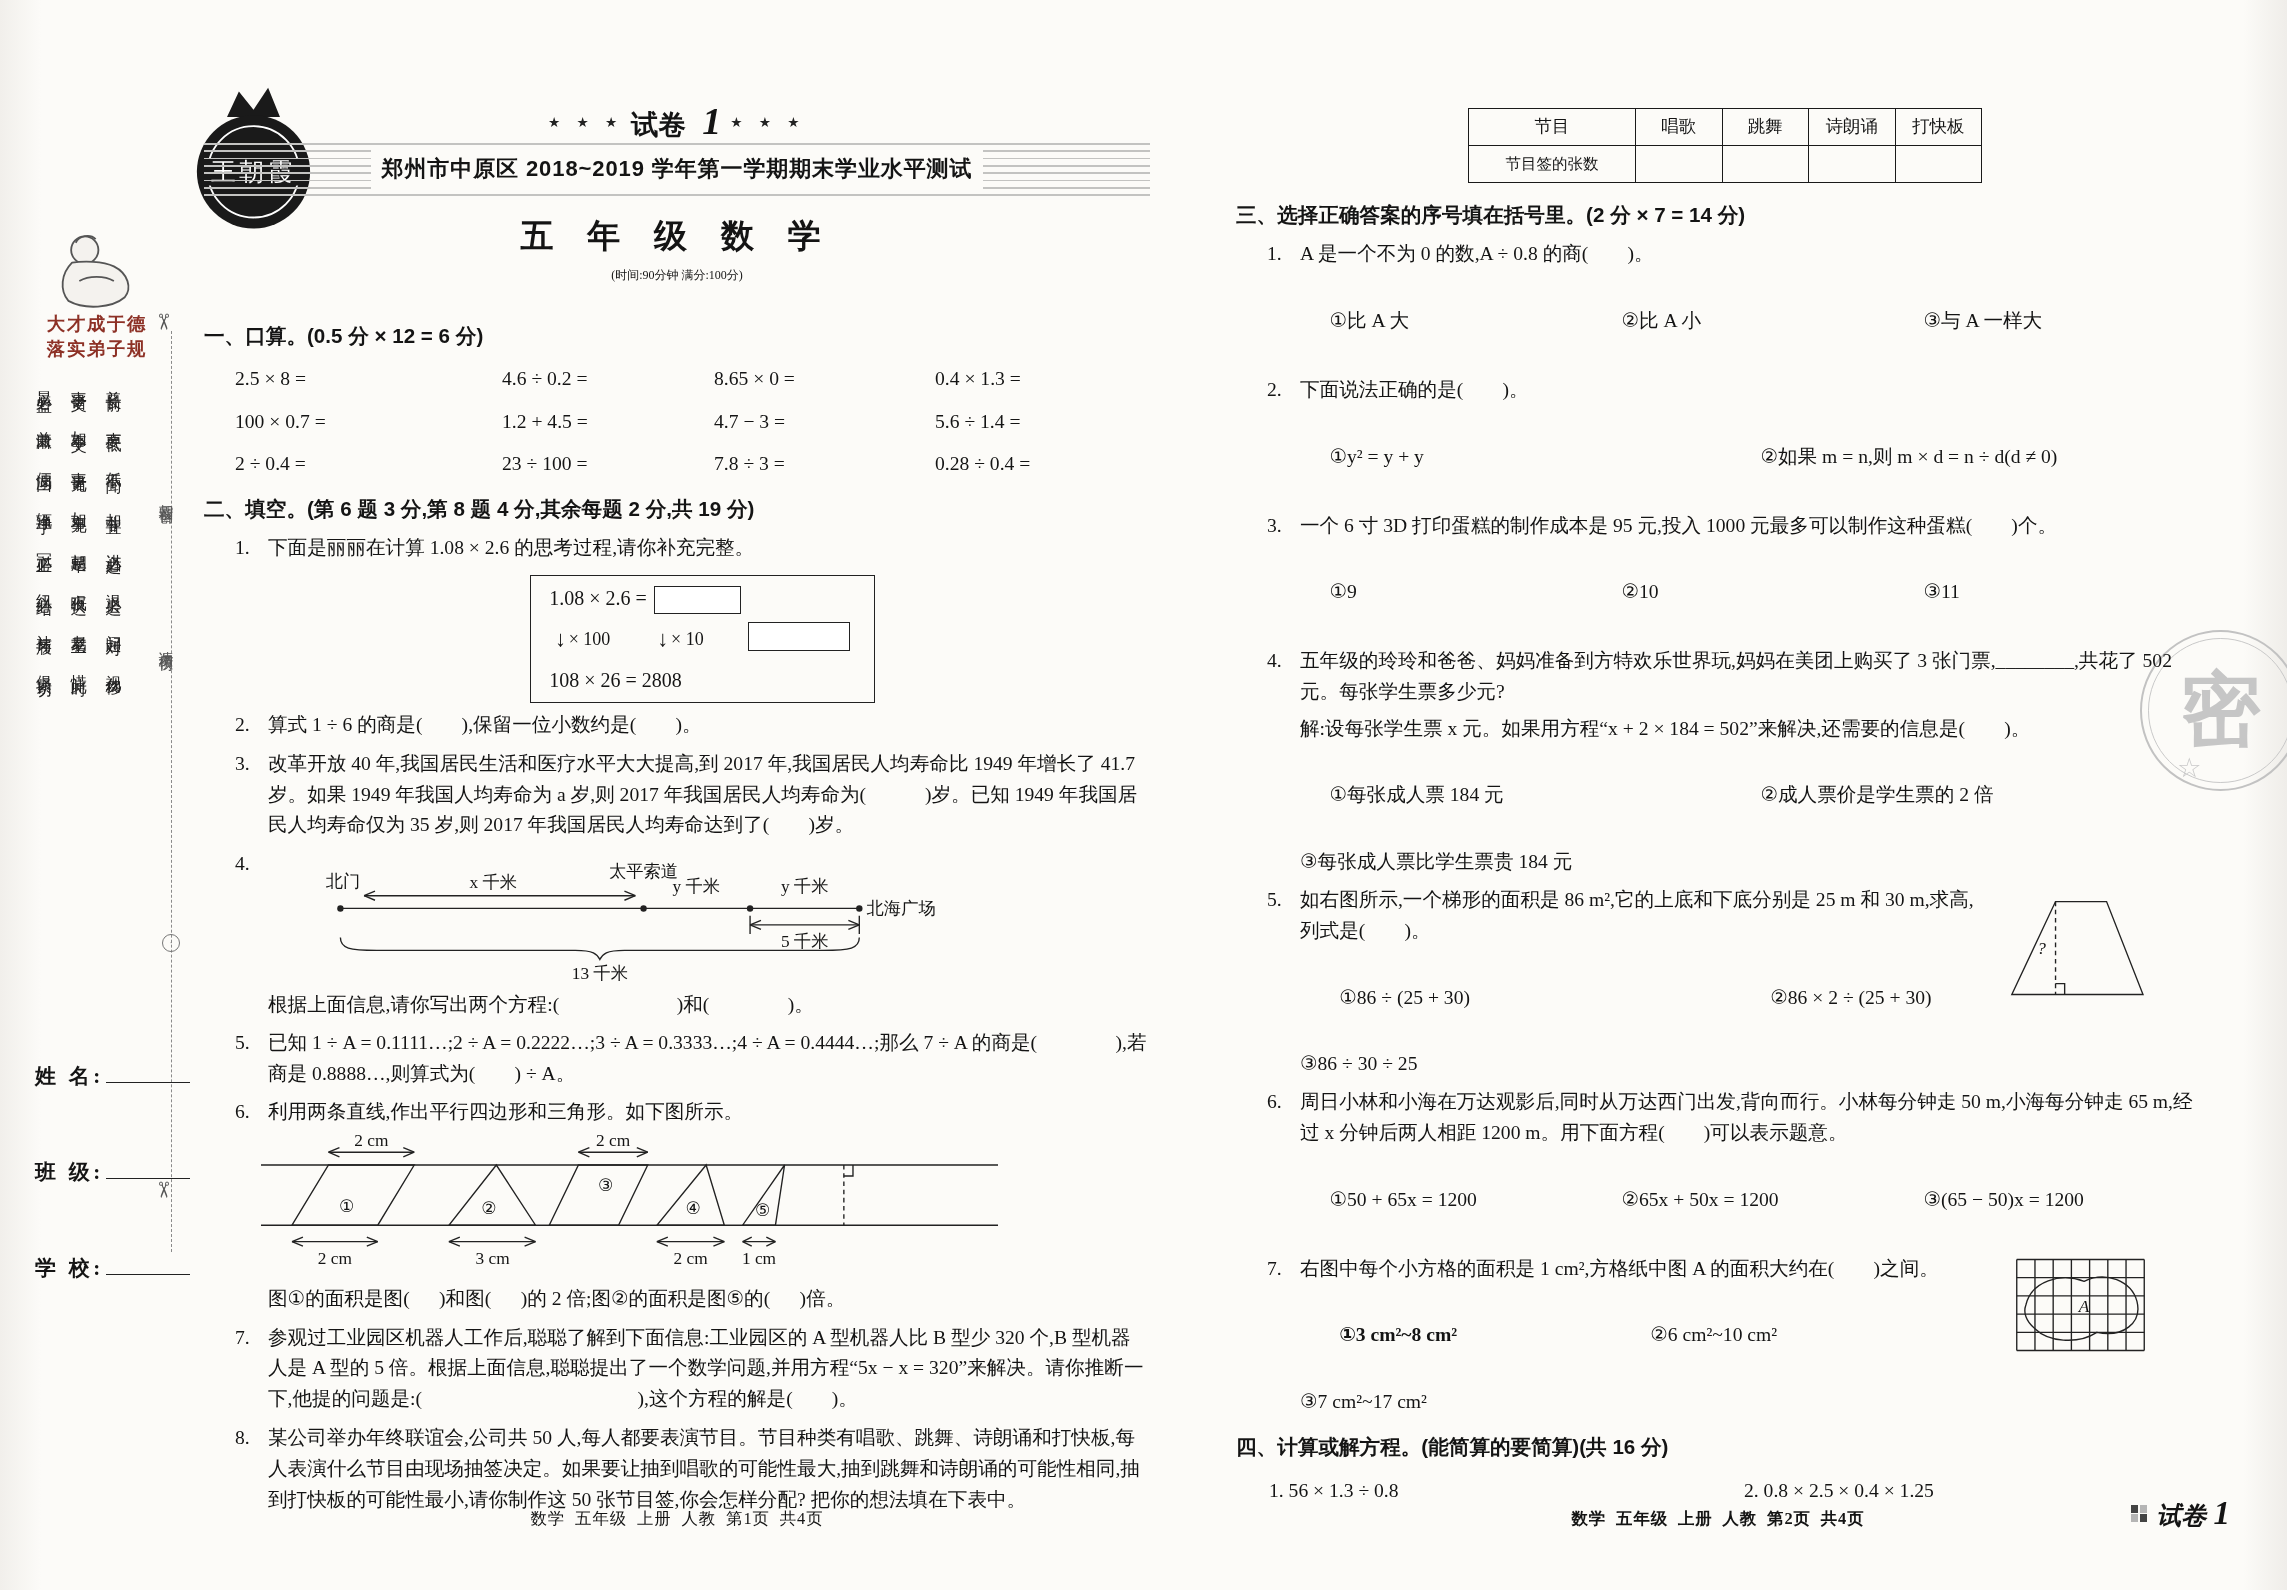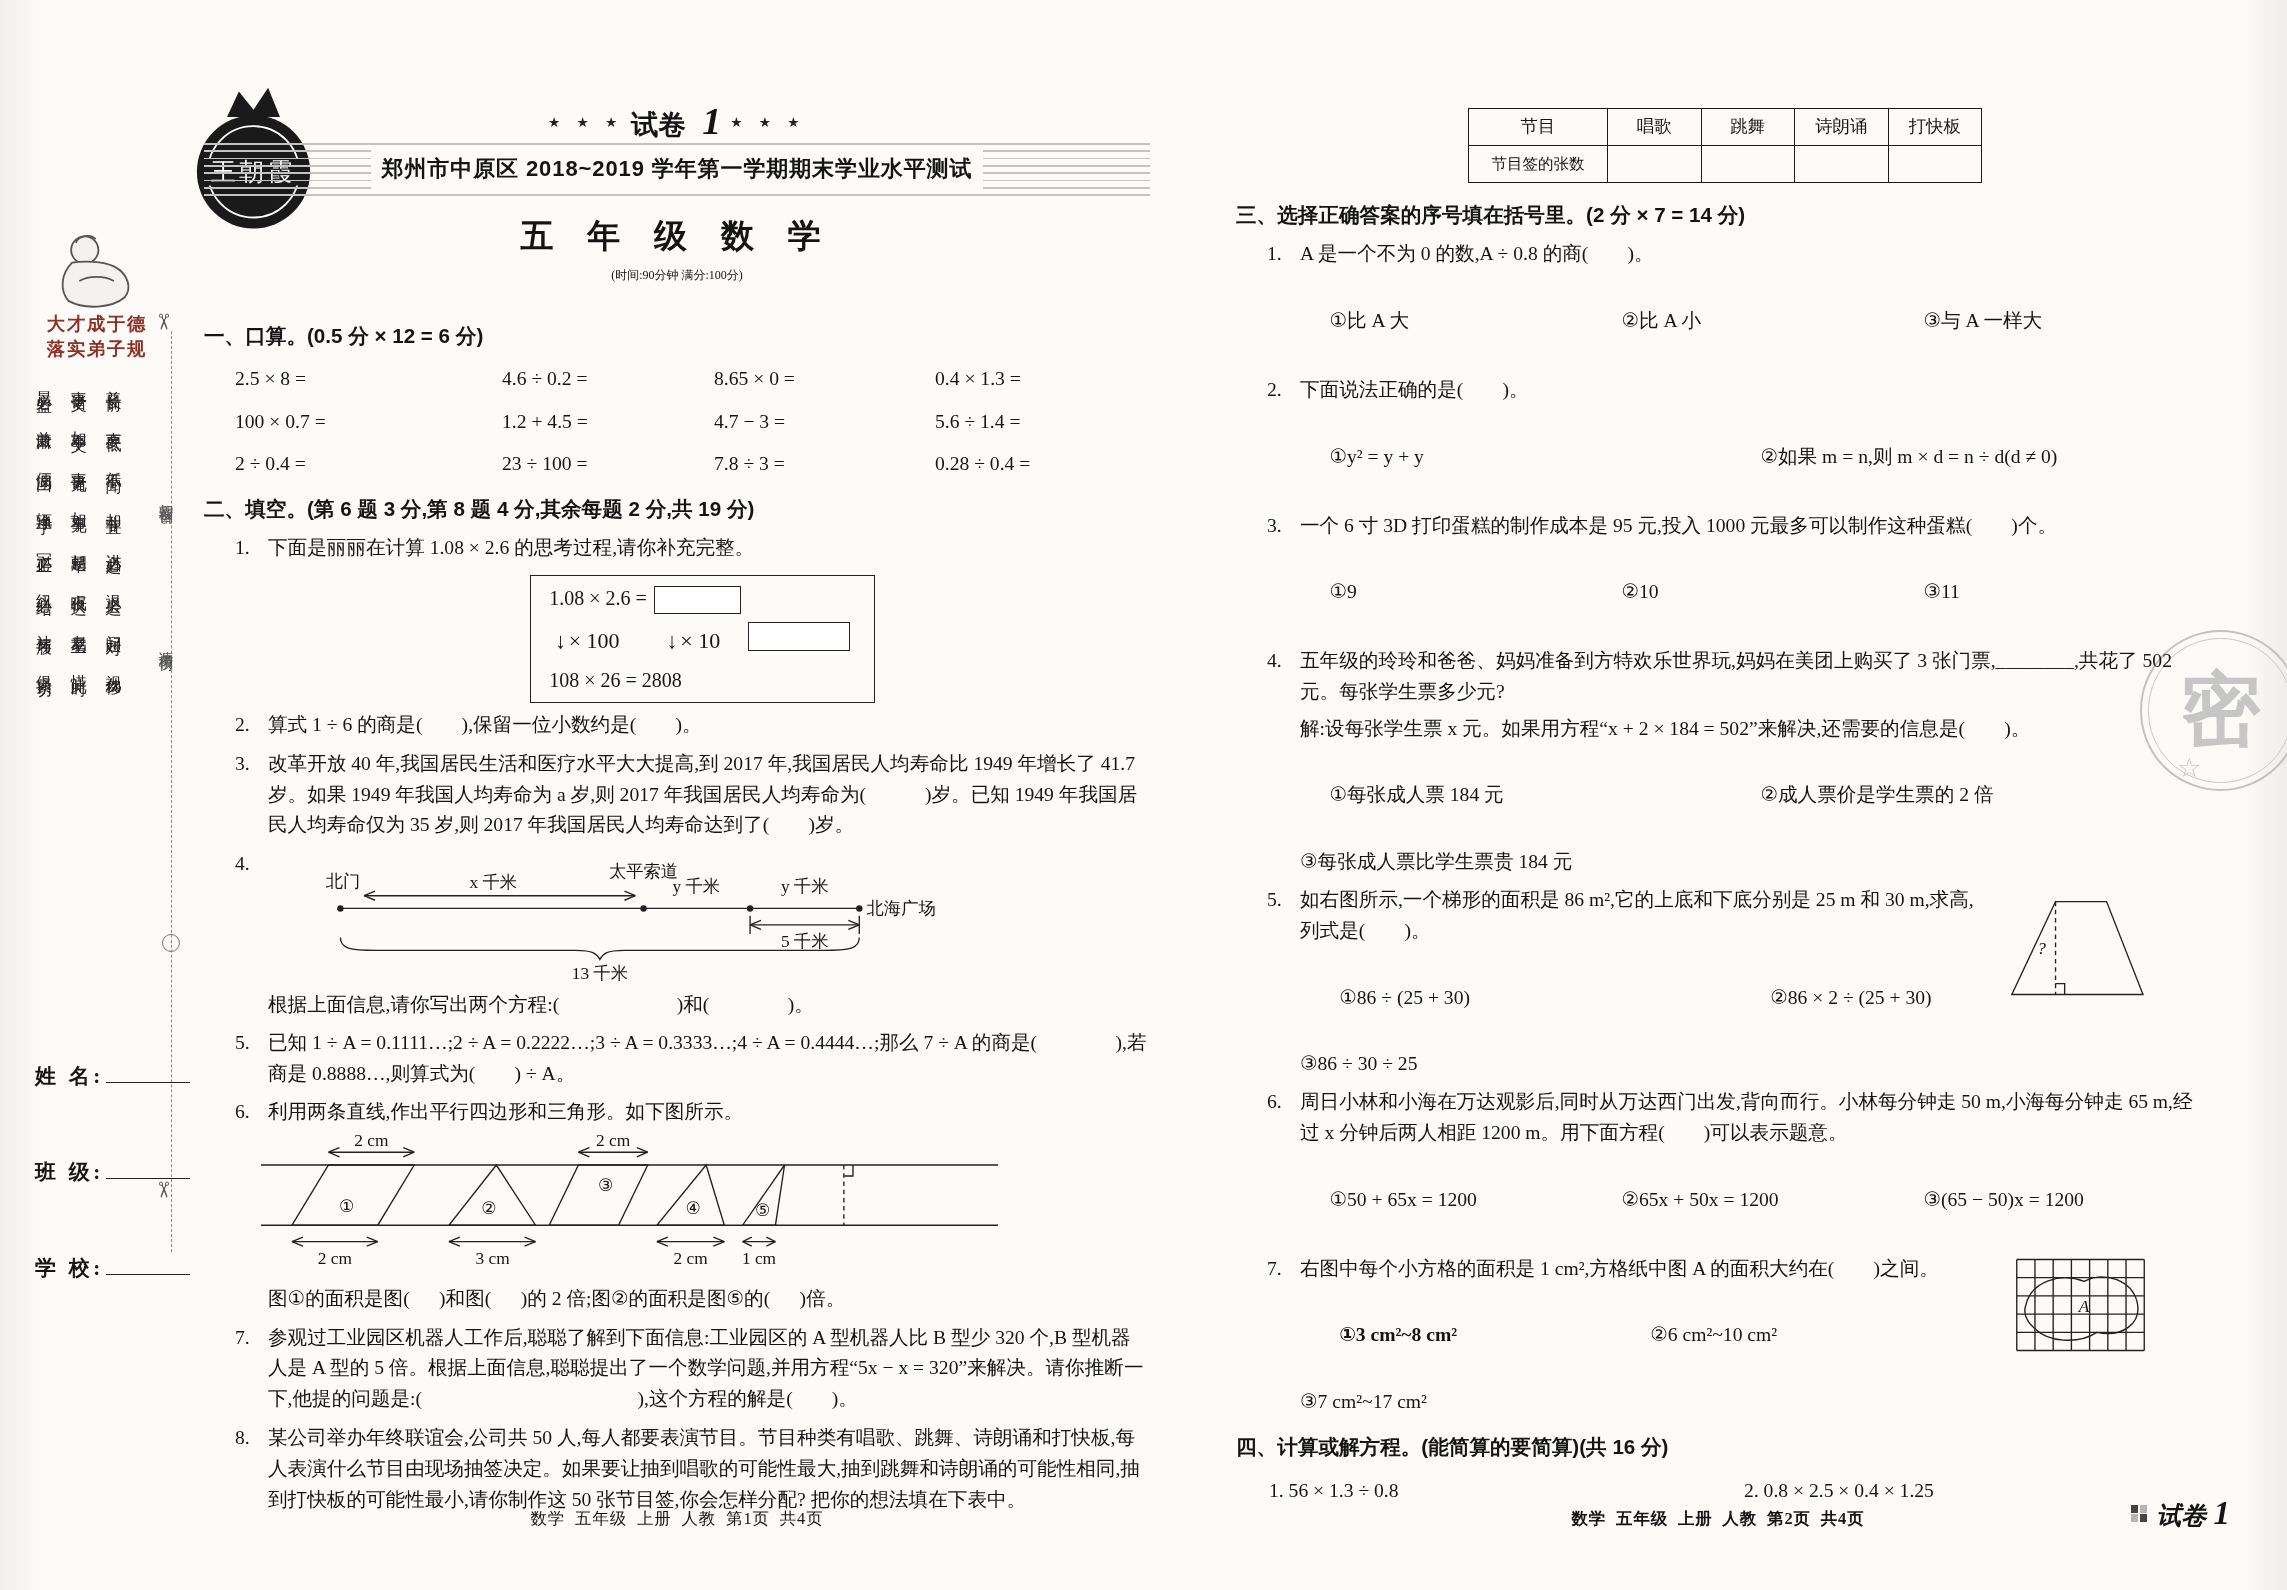--- a/index.html
+++ b/index.html
@@ -46,29 +46,29 @@
   .think-box { position:relative; width:345px; height:128px; border:1.4px solid #222; margin:11px 0 3.7px 326px; font-size:20px; }
   .tb-row1 { position:absolute; left:18.3px; top:7.3px; }
   .tb-row3 { position:absolute; left:18.3px; top:89px; }
   .blank-box { display:inline-block; border:1.4px solid #222; background:#fff; }
   .bb1 { width:87px; height:27.4px; vertical-align:-8.2px; margin-left:7.3px; }
   .bb2 { position:absolute; right:11px; top:-1.8px; width:102px; height:29px; }
   .tb-arrows { position:absolute; left:24px; top:48px; width:306px; }
   .arrow-g { display:inline-flex; align-items:center; }
   .a2 { margin-left:42px; }
   .darr { font-size:22px; line-height:1; }
-  .alabel { font-size:22px; margin-left:2.7px;text-align:right; }
+  .alabel { font-size:18px; margin-left:2.7px;text-align:right; }
 
   .q4svg { margin:3.7px 0 0 51px; }
   .q6svg { margin:5.5px 0 0 51px; }
 
   
   .top-table { margin:9.1px 0 0 232px; border-collapse:collapse; table-layout:fixed; width:514px; }
   .top-table td { border:1.4px solid #1a1a1a; height:37px; text-align:center; font-size:17.4px; padding:0 3.7px; }
-  .top-table td.c0 { width:139px; }
+  .top-table td.c0 { width:167px; }
   .float-diag { float:right; }
   .trap-wrap { margin:1.8px 46px 3.7px 12.8px; }
   .grid-wrap { margin:0 50px 3.7px 12.8px; }
   .qblock { overflow:visible; }
   .calc-row { display:flex; margin:12.8px 0 0 33px; }
   .calc-row .c-first { width:475px; }
 
   
   .seal { position:absolute; left:185px; top:84px; }
   .mascot { position:absolute; left:48px; top:230px; }

